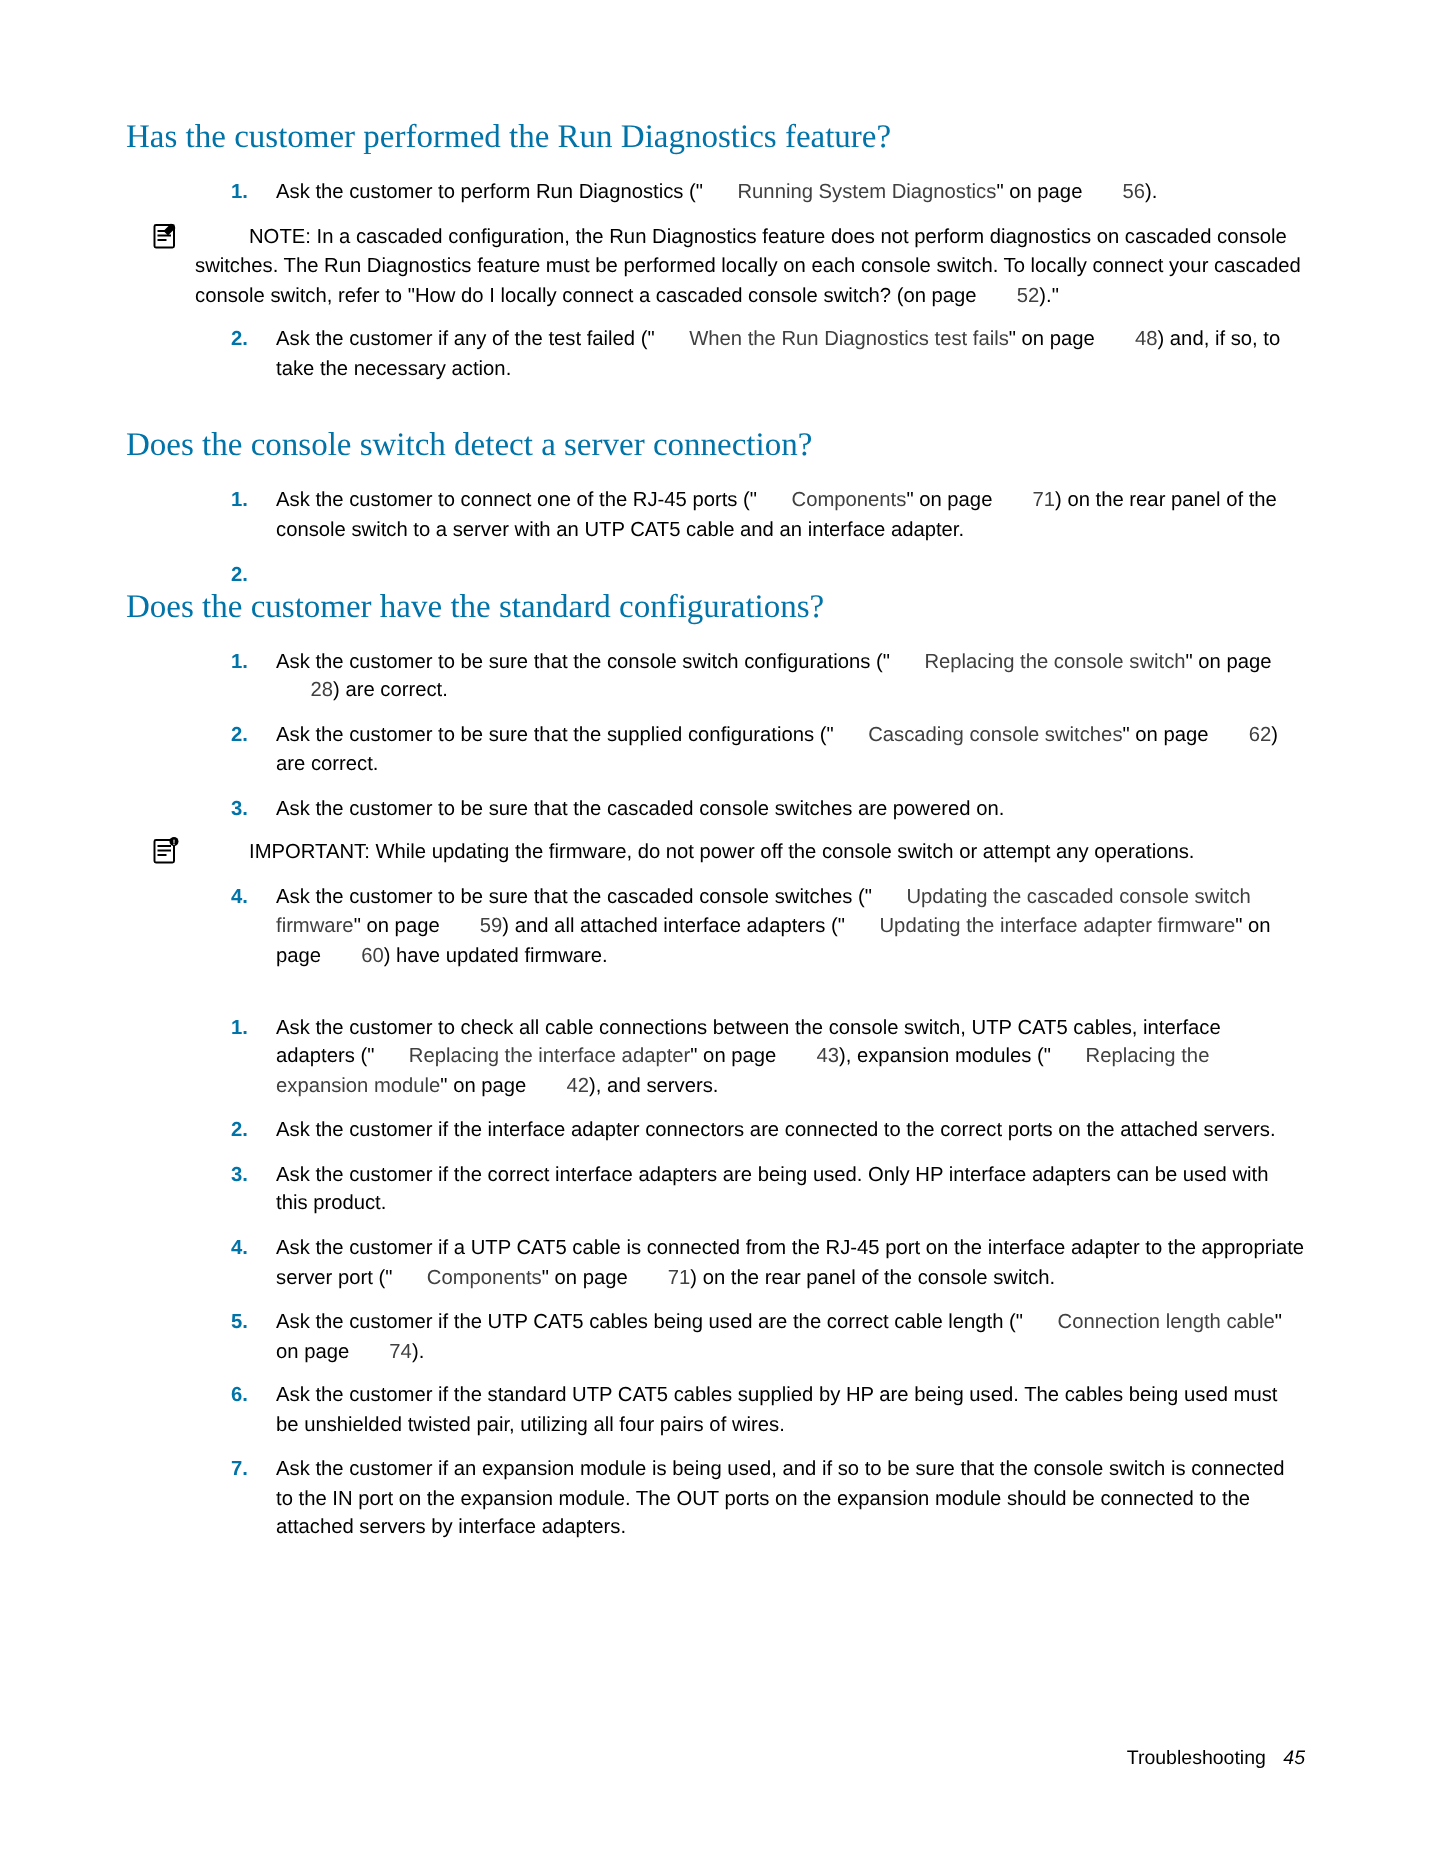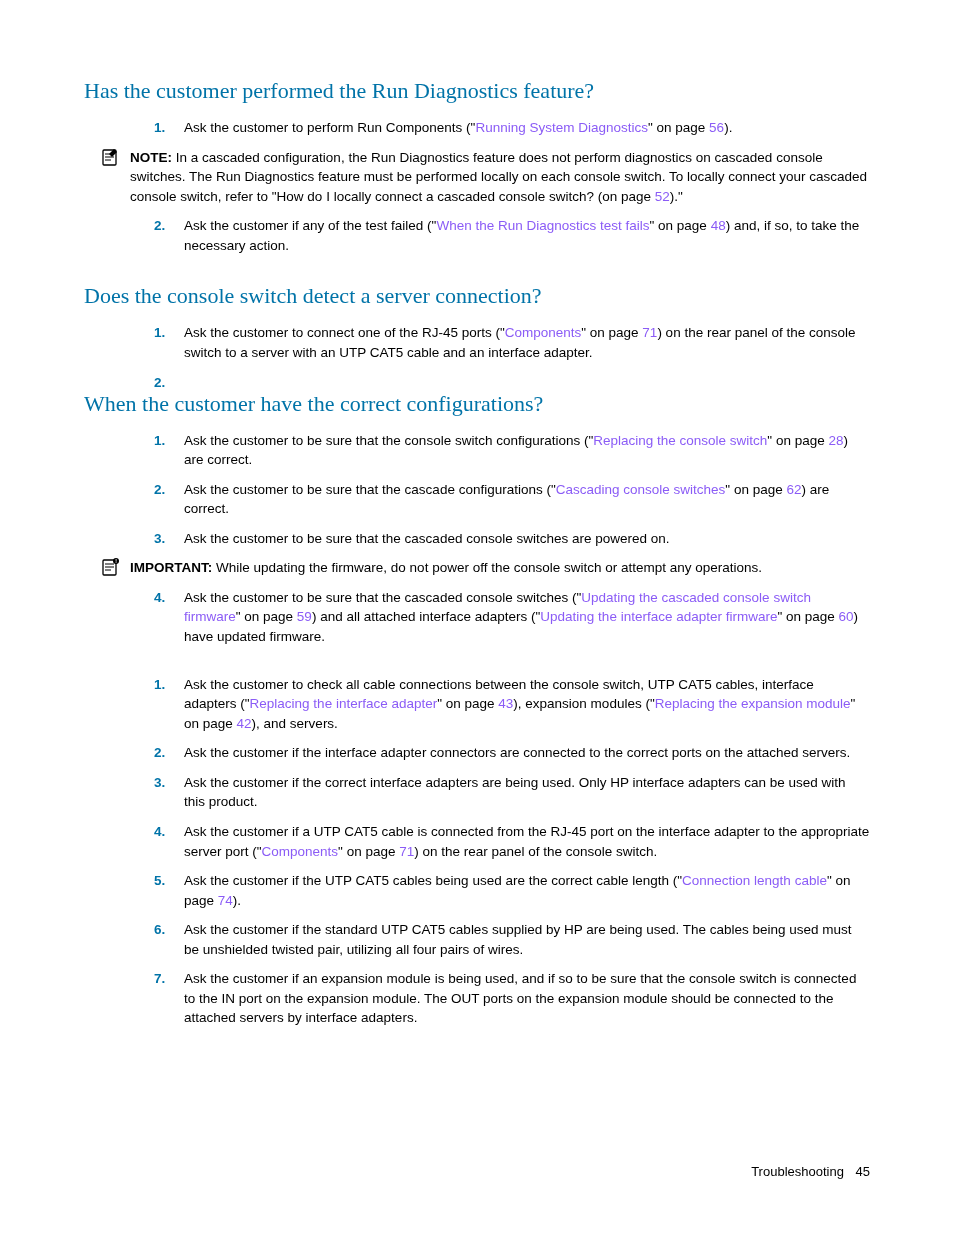--- a/index.html
+++ b/index.html
@@ -49,40 +49,40 @@
     line-height: 1.45;
     margin: 6px 0 10px 0;
     padding-left: 46px;
   }
   .callout .icon {
     position: absolute;
     left: 16px;
     top: -1px;
     font-size: 18px;
   }
-  .callout .label { font-weight: 700; }
-  .link { color: #8b5cf6; }
+  .callout .label { font-weight: 400; margin-left: 36px; }
+  .link { color: #404040; margin-left: 23px; }
   .footer {
     position: absolute;
     bottom: 56px;
     right: 84px;
     font-size: 13px;
   }
-  .footer .pg { margin-left: 8px; }
+  .footer .pg { margin-left: 8px; font-style: italic; }
 </style>
 </head>
 <body>
 
 <div class="page">
 
   <div class="section">
     <h2 class="heading">Has the customer performed the Run Diagnostics feature?</h2>
     <ol class="num">
       <li><span class="marker">1.</span>
-        <span>Ask the customer to perform Run Components ("</span><span class="link">Running System Diagnostics</span><span>" on page </span><span class="link">56</span><span>).</span>
+        <span>Ask the customer to perform Run Diagnostics ("</span><span class="link">Running System Diagnostics</span><span>" on page </span><span class="link">56</span><span>).</span>
       </li>
     </ol>
     <div class="callout">
       <span class="icon">
         <svg width="20" height="20" viewBox="0 0 20 20">
             <rect x="3" y="3" width="13" height="15" rx="1" fill="none" stroke="#000" stroke-width="1.3"></rect>
             <path d="M5 7h9M5 10h9M5 13h6" stroke="#000" stroke-width="1.2"></path>
             <path d="M14 2l3 3-5 5-3-3z" fill="#000"></path>
           </svg>
       </span>
@@ -101,27 +101,27 @@
     <ol class="num">
       <li><span class="marker">1.</span>
         <span>Ask the customer to connect one of the RJ-45 ports ("</span><span class="link">Components</span><span>" on page </span><span class="link">71</span><span>) on the rear panel of the console switch to a server with an UTP CAT5 cable and an interface adapter.</span>
       </li>
       <li><span class="marker">2.</span>
       </li>
     </ol>
   </div>
 
   <div class="section">
-    <h2 class="heading">When the customer have the correct configurations?</h2>
+    <h2 class="heading">Does the customer have the standard configurations?</h2>
     <ol class="num">
       <li><span class="marker">1.</span>
         <span>Ask the customer to be sure that the console switch configurations ("</span><span class="link">Replacing the console switch</span><span>" on page </span><span class="link">28</span><span>) are correct.</span>
       </li>
       <li><span class="marker">2.</span>
-        <span>Ask the customer to be sure that the cascade configurations ("</span><span class="link">Cascading console switches</span><span>" on page </span><span class="link">62</span><span>) are correct.</span>
+        <span>Ask the customer to be sure that the supplied configurations ("</span><span class="link">Cascading console switches</span><span>" on page </span><span class="link">62</span><span>) are correct.</span>
       </li>
       <li><span class="marker">3.</span>
         <span>Ask the customer to be sure that the cascaded console switches are powered on.</span>
       </li>
     </ol>
     <div class="callout">
       <span class="icon">
         <svg width="20" height="20" viewBox="0 0 20 20">
             <rect x="3" y="3" width="13" height="15" rx="1" fill="none" stroke="#000" stroke-width="1.3"></rect>
             <path d="M5 7h9M5 10h9M5 13h6" stroke="#000" stroke-width="1.2"></path>

